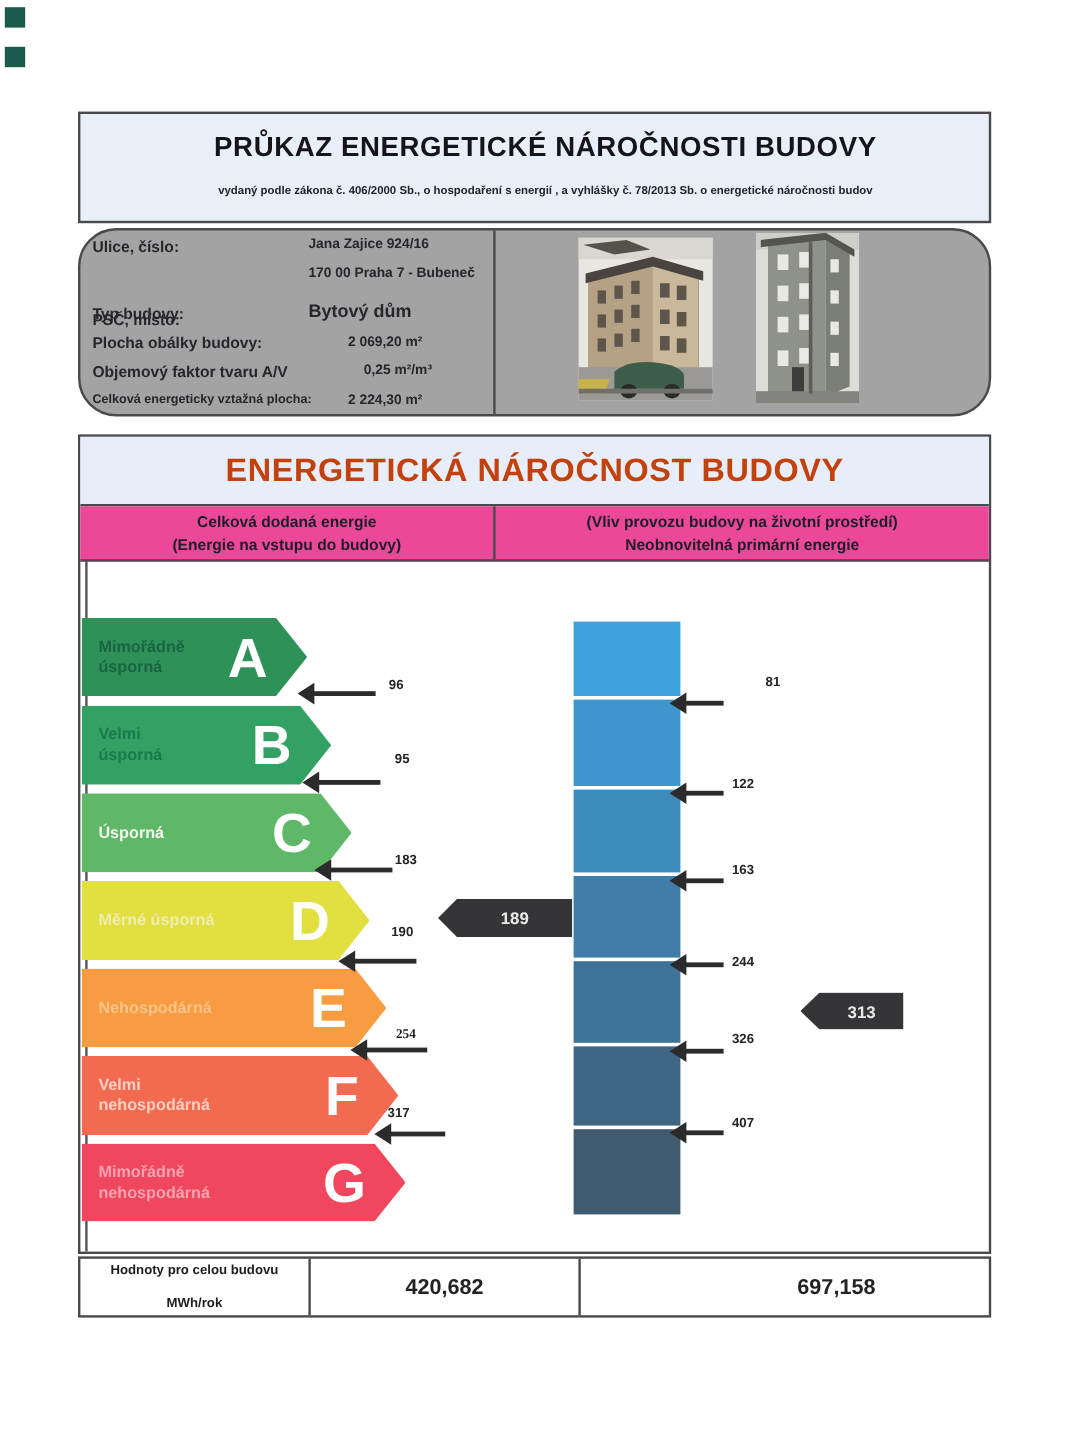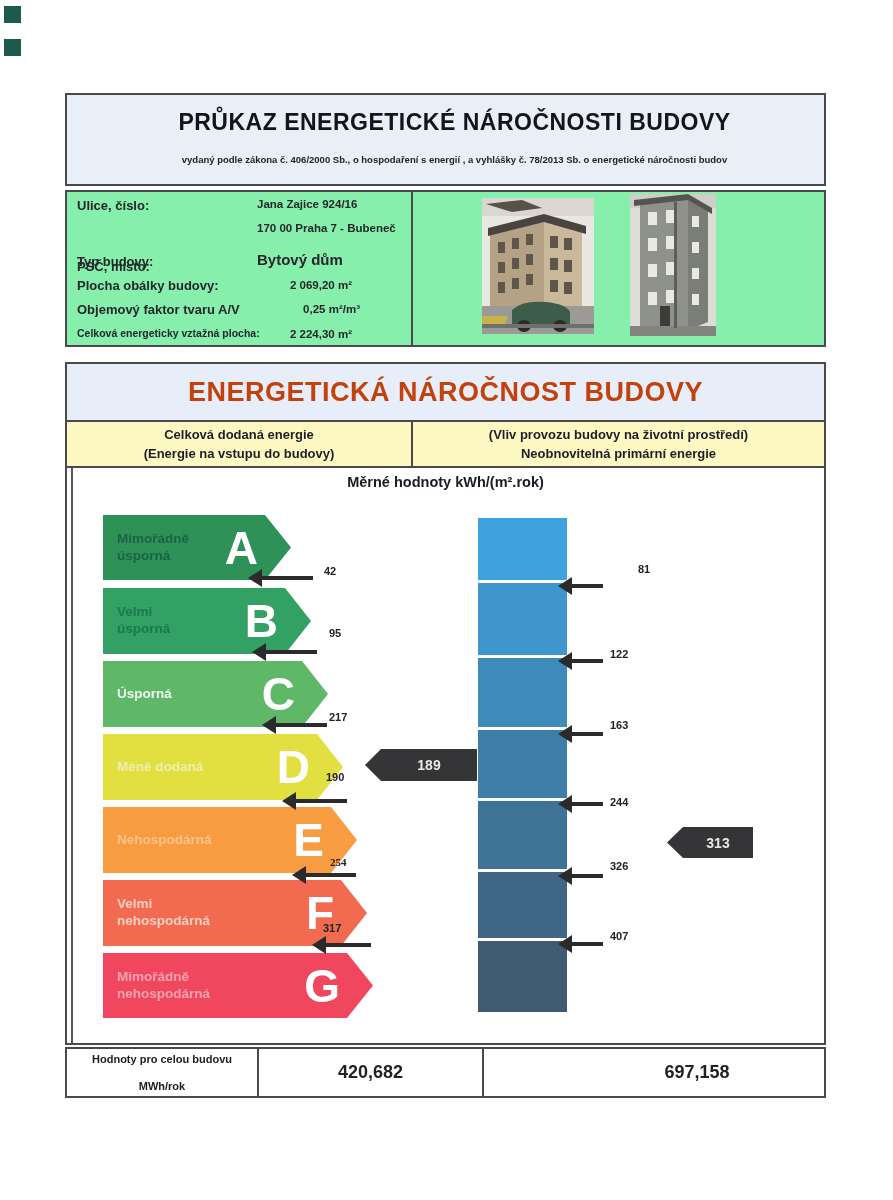--- a/index.html
+++ b/index.html
@@ -11,52 +11,52 @@
   .sq1{left:4px;top:6px;} .sq2{left:4px;top:39px;}
 
   .boxed{position:absolute;left:65px;width:761px;border:2px solid #4a4a4e;box-sizing:border-box;}
 
   
   .title-box{top:93px;height:93px;background:#e9eff9;text-align:center;padding-left:18px;}
   .doc-title{margin-top:14px;font-size:23px;font-weight:bold;letter-spacing:.5px;color:#14141a;}
   .doc-subtitle{margin-top:18px;font-size:9.5px;font-weight:bold;color:#22222c;}
 
   
-  .info-box{top:190px;height:157px;background:#86efac;}
+  .info-box{top:190px;height:157px;background:#a3a3a3;border-radius:32px;}
   .info-divider{position:absolute;left:344px;top:0;bottom:0;width:2px;background:#4a4a4e;}
   .lbl{position:absolute;font-weight:bold;font-size:13px;color:#26262c;white-space:nowrap;}
   .val{position:absolute;font-weight:bold;font-size:11.5px;color:#26262c;white-space:nowrap;}
   .val-right{text-align:right;}
   .l1{left:10px;top:6px;}  .l2{left:10px;top:39px;margin-top:28px;} .l3{left:10px;top:62px;}
   .l4{left:10px;top:86px;} .l5{left:10px;top:110px;} .l6{left:10px;top:135px;font-size:10.5px;}
   .v1{left:190px;top:6px;} .v2{left:190px;top:30px;}
   .v3{left:190px;top:59px;font-size:15px;}
   .v4{left:170px;top:87px;width:115px;} .v5{left:170px;top:111px;width:123px;} .v6{left:170px;top:136px;width:115px;}
 
   .photo{position:absolute;border:0;}
   .photo-left{left:415px;top:6px;}
   .photo-right{left:563px;top:2px;}
 
   
   .energy-box{top:362px;height:683px;background:#ffffff;}
   .energy-inner-line{position:absolute;left:4px;top:0;bottom:0;width:2px;background:#55555a;}
   .energy-title-bar{position:absolute;left:0;right:0;top:0;height:56px;background:#e8eef9;
                     border-bottom:2px solid #4a4a4e;display:flex;align-items:center;justify-content:center;}
   .energy-title{font-size:27px;font-weight:bold;letter-spacing:.5px;color:#c2410c;}
-  .energy-header-row{position:absolute;left:0;right:0;top:58px;height:46px;background:#fef9c3;
+  .energy-header-row{position:absolute;left:0;right:0;top:58px;height:46px;background:#ec4899;
                      border-bottom:2px solid #4a4a4e;box-sizing:border-box;}
   .header-divider{position:absolute;left:344px;top:0;bottom:0;width:2px;background:#4a4a4e;}
   .hdr-cell{position:absolute;top:0;height:100%;display:flex;flex-direction:column;justify-content:space-around;
             text-align:center;font-weight:bold;font-size:13px;color:#1d1d28;padding:3px 0;box-sizing:border-box;}
   .hdr-left{left:0;width:344px;} .hdr-right{left:346px;right:0;}
   .units-label{position:absolute;left:0;right:0;top:110px;text-align:center;font-weight:bold;font-size:14.5px;color:#1a1a22;}
 
   
   .band{position:absolute;left:68px;display:flex;align-items:center;
-        clip-path:polygon(0 0,calc(100% - 26px) 0,100% 50%,calc(100% - 26px) 100%,0 100%);margin-left:35px;}
+        clip-path:polygon(0 0,calc(100% - 26px) 0,100% 50%,calc(100% - 26px) 100%,0 100%);}
   .band-label{padding-left:14px;font-weight:bold;font-size:13.5px;line-height:1.25;white-space:pre-line;}
   .band-letter{position:absolute;right:33px;top:50%;transform:translateY(-50%);
                font-weight:bold;font-size:46px;color:#ffffff;line-height:1;}
   .band-a{top:515px;width:188px;height:65px;background:#2e9158;} .band-a .band-label{color:#1a6444;}
   .band-b{top:588px;width:208px;height:66px;background:#33a163;} .band-b .band-label{color:#1a7a4e;}
   .band-c{top:661px;width:225px;height:66px;background:#5fb868;} .band-c .band-label{color:#f2f8f1;}
   .band-d{top:734px;width:240px;height:66px;background:#e2df41;} .band-d .band-label{color:#f0edb0;}
   .band-e{top:807px;width:254px;height:66px;background:#f89c41;} .band-e .band-label{color:#fbc389;}
   .band-f{top:880px;width:264px;height:66px;background:#f26a50;} .band-f .band-label{color:#fbcfc3;}
   .band-g{top:953px;width:270px;height:65px;background:#f0475f;} .band-g .band-label{color:#f9a2b0;}
@@ -198,39 +198,38 @@
       <div class="hdr-cell hdr-left">
         <span>Celková dodaná energie</span>
         <span>(Energie na vstupu do budovy)</span>
       </div>
       <div class="header-divider"></div>
       <div class="hdr-cell hdr-right">
         <span>(Vliv provozu budovy na životní prostředí)</span>
         <span>Neobnovitelná primární energie</span>
       </div>
     </div>
-    <div class="units-label">Měrné hodnoty kWh/(m².rok)</div>
   </div>
 
   <div class="band band-a">
     <span class="band-label">Mimořádně
 úsporná</span>
     <span class="band-letter">A</span>
   </div>
   <div class="band band-b">
     <span class="band-label">Velmi
 úsporná</span>
     <span class="band-letter">B</span>
   </div>
   <div class="band band-c">
     <span class="band-label">Úsporná</span>
     <span class="band-letter">C</span>
   </div>
   <div class="band band-d">
-    <span class="band-label">Méně dodaná</span>
+    <span class="band-label">Měrné úsporná</span>
     <span class="band-letter">D</span>
   </div>
   <div class="band band-e">
     <span class="band-label">Nehospodárná</span>
     <span class="band-letter">E</span>
   </div>
   <div class="band band-f">
     <span class="band-label">Velmi
 nehospodárná</span>
     <span class="band-letter">F</span>
@@ -240,23 +239,23 @@
 nehospodárná</span>
     <span class="band-letter">G</span>
   </div>
 
   <div class="harrow la1"></div>
   <div class="harrow la2"></div>
   <div class="harrow la3"></div>
   <div class="harrow la4"></div>
   <div class="harrow la5"></div>
   <div class="harrow la6"></div>
-  <span class="thr ln1">42</span>
+  <span class="thr ln1">96</span>
   <span class="thr ln2">95</span>
-  <span class="thr ln3">217</span>
+  <span class="thr ln3">183</span>
   <span class="thr ln4">190</span>
   <span class="thr ln5">254</span>
   <span class="thr ln6">317</span>
 
   <div class="bluebar">
     <div class="bseg bseg1"></div>
     <div class="bseg bseg2"></div>
     <div class="bseg bseg3"></div>
     <div class="bseg bseg4"></div>
     <div class="bseg bseg5"></div>

